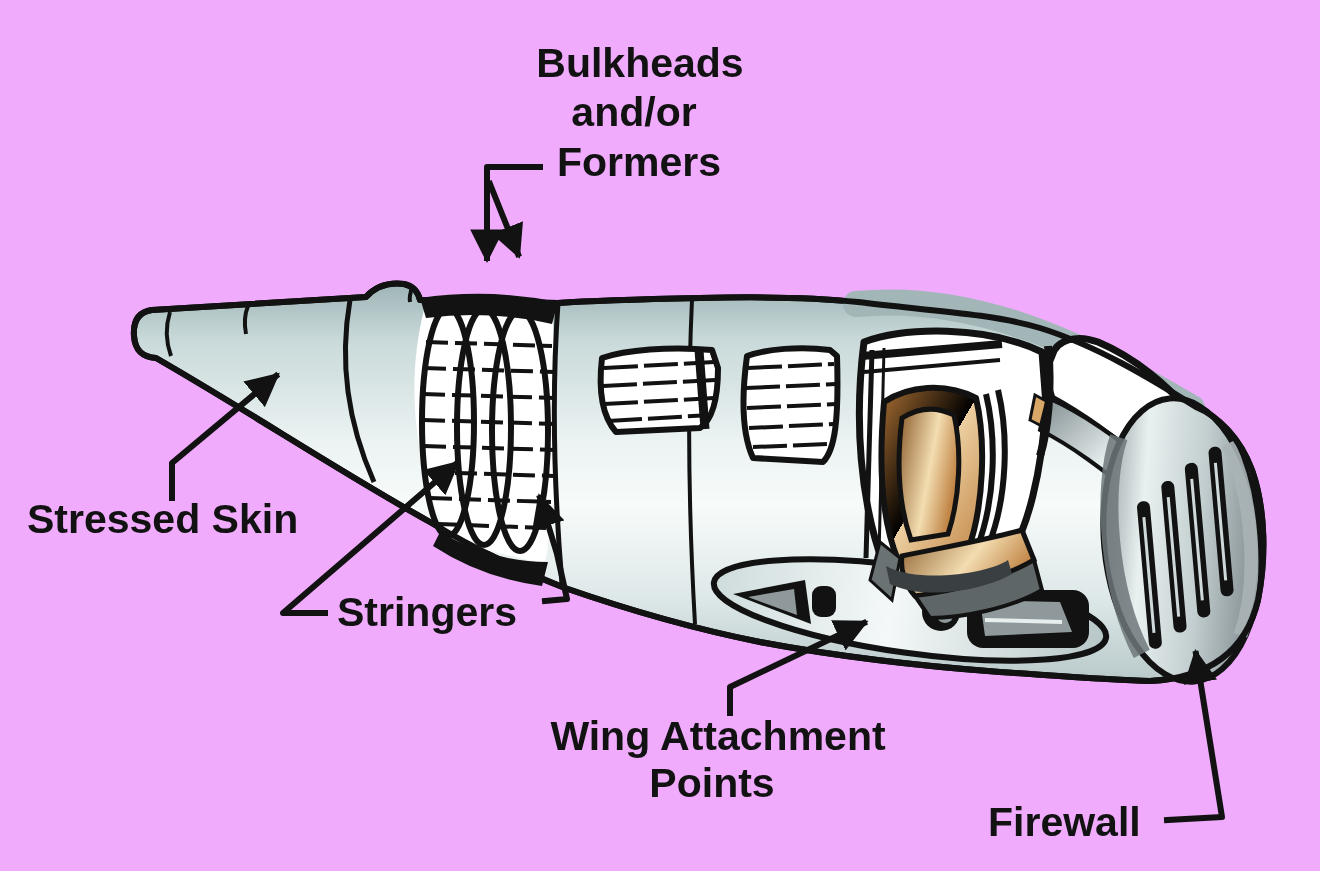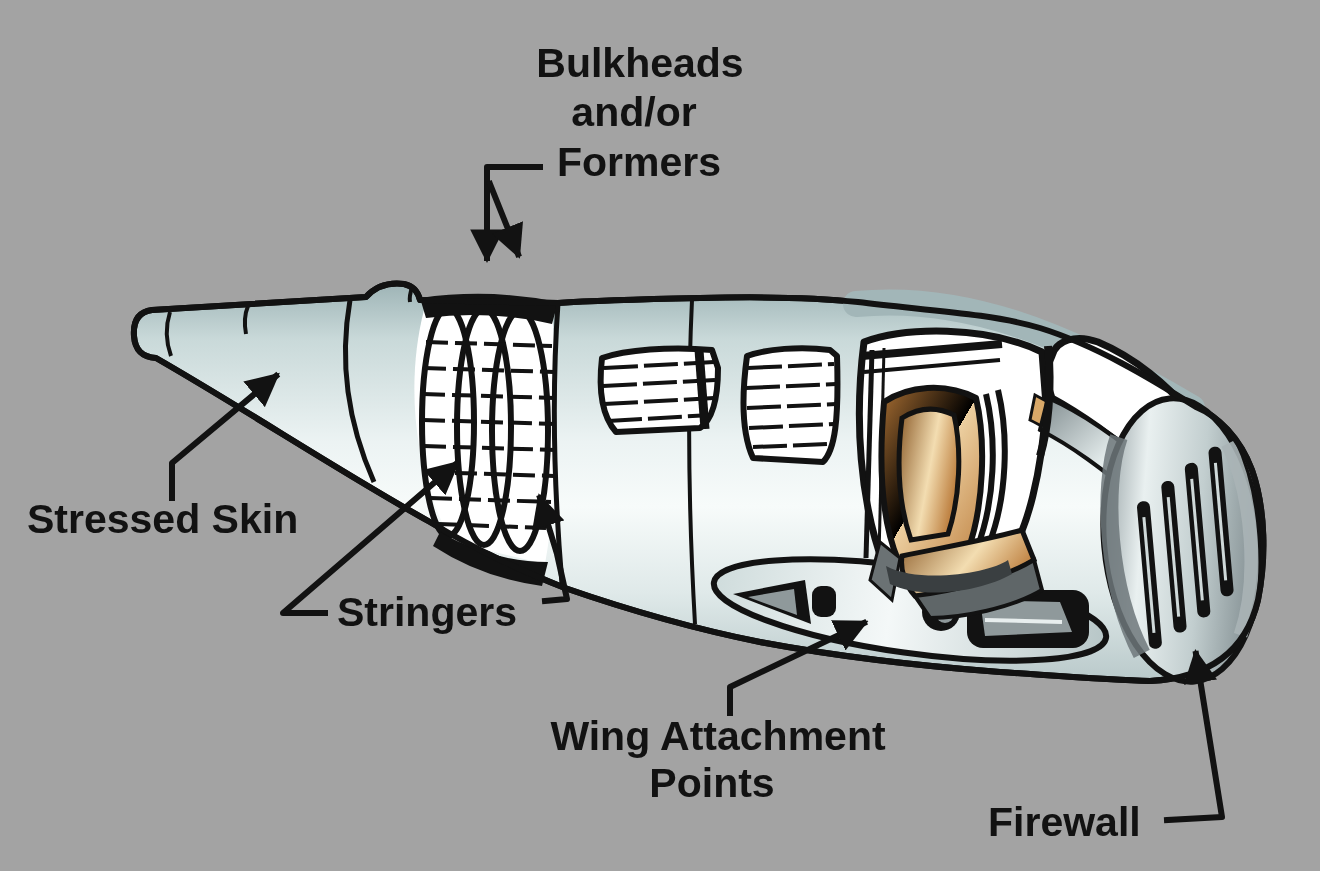--- a/index.html
+++ b/index.html
@@ -1,16 +1,16 @@
 <!DOCTYPE html>
 <html><head>
 <meta charset="utf-8">
 <style>
   html,body{margin:0;padding:0;background:#ffffff;}
-  .stage{position:relative;width:1320px;height:871px;background:#a3a3a3;overflow:hidden;
+  .stage{position:relative;width:1320px;height:871px;background:#f0abfc;overflow:hidden;
          font-family:"Liberation Sans", sans-serif;}
   svg{position:absolute;left:0;top:0;}
   text.lbl{font-family:"Liberation Sans","DejaVu Sans",sans-serif;
            font-weight:bold;font-size:41px;fill:#121212;}
 </style>
 </head>
 <body>
 
 <div class="stage">
 <svg width="1320" height="871" viewBox="0 0 1320 871">

